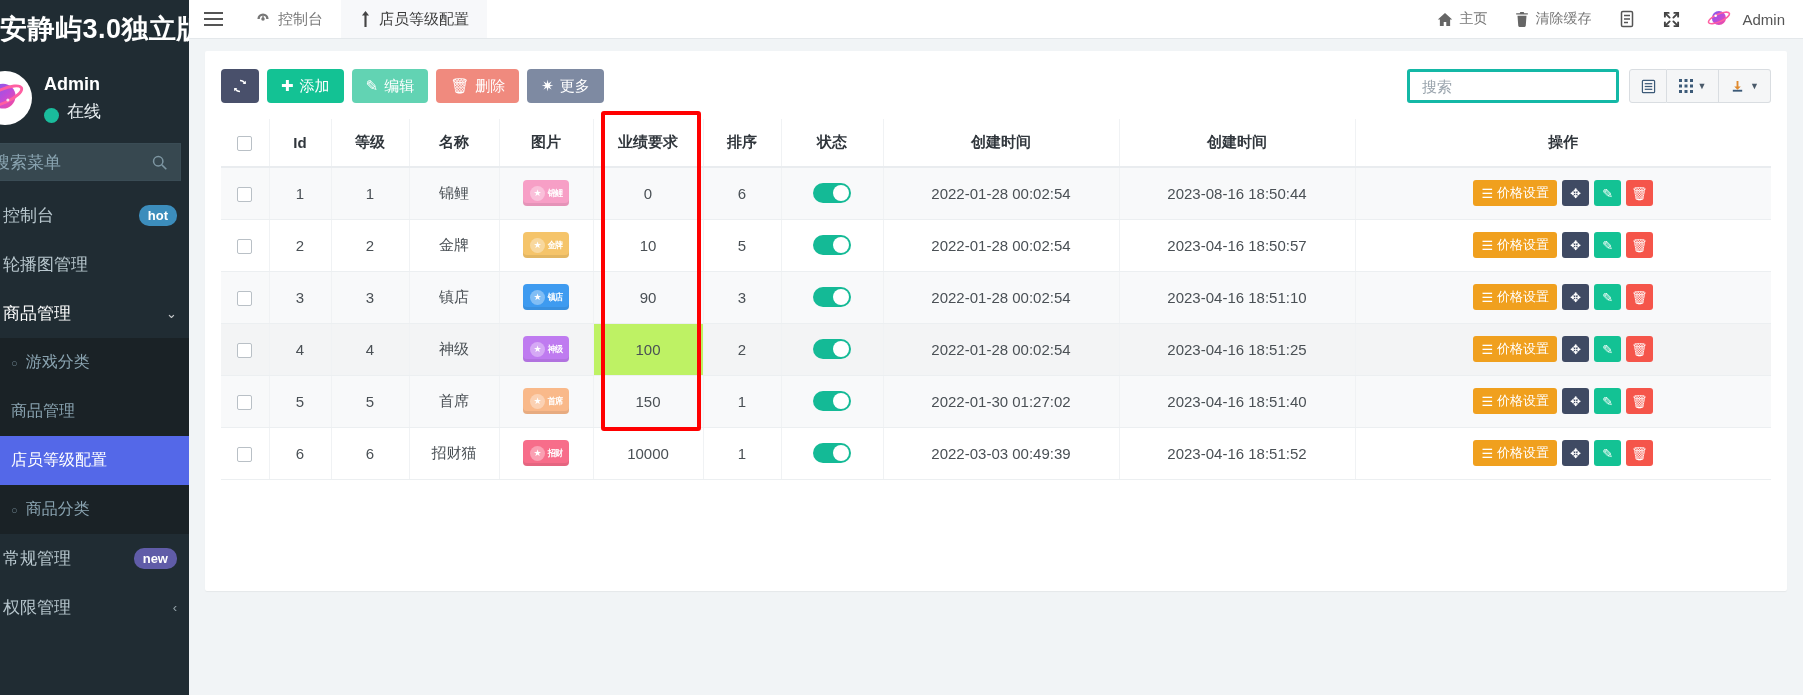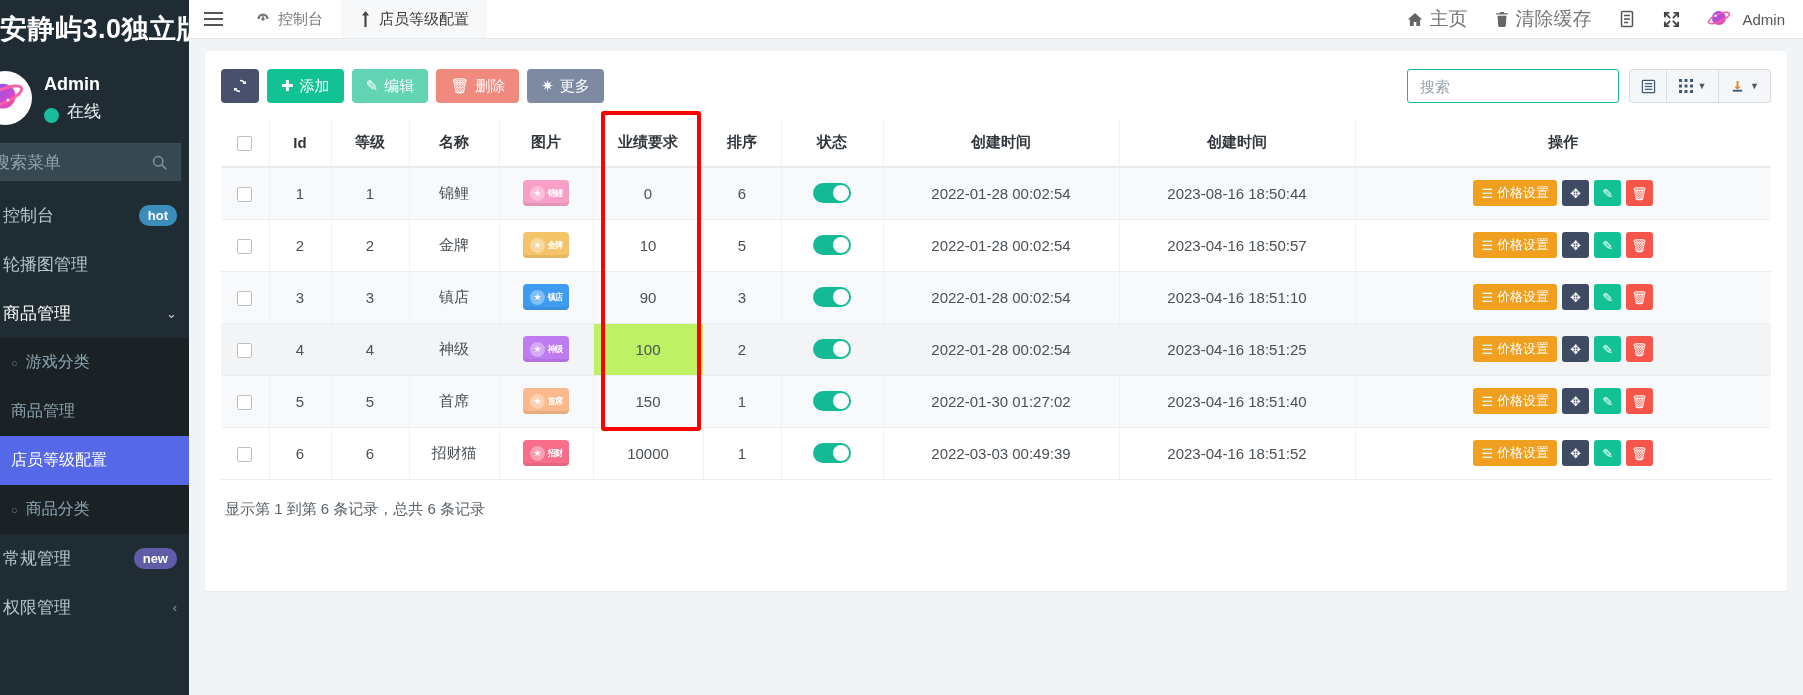--- a/index.html
+++ b/index.html
@@ -118,21 +118,21 @@
     white-space: nowrap;
   }
   .tab.active { background: #f7f8fa; color: #3b3b3b; }
   .nav-right {
     margin-left: auto; display: flex; align-items: center; gap: 0;
     padding-right: 8px;
   }
   .nav-link {
     display: flex; align-items: center; gap: 6px;
     padding: 0 14px; height: 39px;
-    font-size: 19px; color: #777;
+    font-size: 14px; color: #777;
     cursor: pointer; white-space: nowrap;
   }
   .nav-icon-btn {
     display: flex; align-items: center; justify-content: center;
     width: 44px; height: 39px; color: #555; cursor: pointer;
   }
   .nav-user { display: flex; align-items: center; gap: 9px; padding: 0 10px 0 14px; cursor: pointer;}
   .nav-user .av { width: 26px; height: 26px; border-radius: 50%; overflow:hidden; background:#fff; display:flex;align-items:center;justify-content:center;}
   .nav-user .av svg { width: 26px; height: 26px; }
   .nav-user .nm { font-size: 15px; color: #555; }
@@ -158,21 +158,21 @@
   .btn + .btn { margin-left: 8px; }
   .btn-refresh { background: #49506b; width: 38px; justify-content: center; padding: 0; }
   .btn-add { background: #13c294; }
   .btn-edit { background: #62d3b3; }
   .btn-del  { background: #f08a7e; }
   .btn-more { background: #7e8aa2; }
 
   .tool-right { margin-left: auto; display: flex; align-items: center; gap: 10px; }
   .search-input {
     width: 212px; height: 34px;
-    border: 1px solid #14b8a6; border-radius: 3px;
+    border: 3px solid #14b8a6; border-radius: 3px;
     padding: 0 12px; font-size: 15px; color: #555;
     font-family: inherit; background: #fff;
     outline: none;
   }
   .search-input::placeholder { color: #9aa4ad; }
   .igroup { display: flex; }
   .ibtn {
     width: 38px; height: 34px;
     border: 1px solid #d9dde1; background: #f5f6f7;
     display: flex; align-items: center; justify-content: center;
@@ -762,19 +762,18 @@
                     </button>
                   <button class="opbtn op-trash">
                       <span>🗑</span>
                     </button>
                 </div>
               </td>
             </tr>
           </tbody>
         </table>
 
-        <div class="tfoot">显示第 1 到第 6 条记录，总共 6 条记录</div>
       </div>
     </div>
   </div>
 
   <div class="annot" style="left: 601px; top: 111px; width: 100px; height: 320px; border-color: rgb(255, 0, 0);"></div>
 </div>
 
 </body></html>

